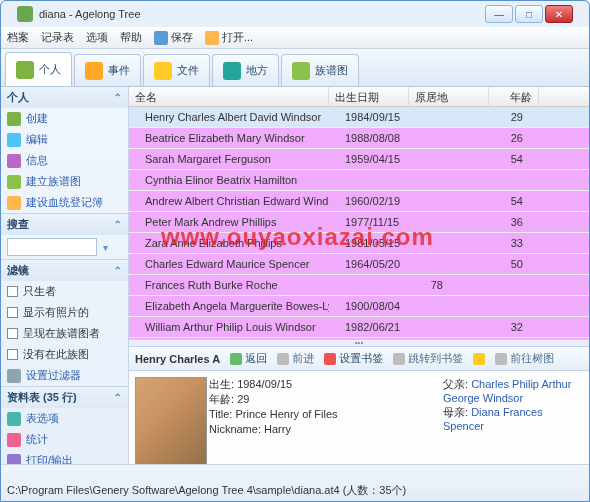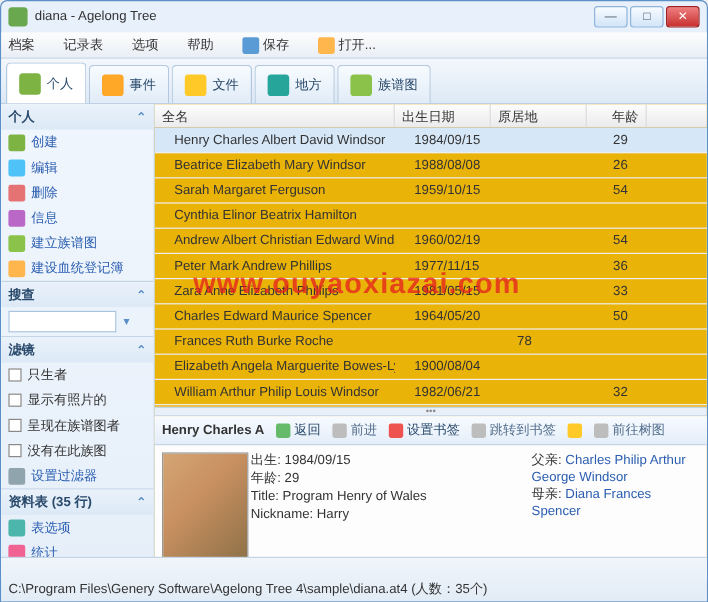--- a/index.html
+++ b/index.html
@@ -1,24 +1,24 @@
 <!DOCTYPE html>
 <html><head>
 <meta charset="utf-8">
 <style>
 *{box-sizing:border-box;margin:0;padding:0;font-family:"Microsoft YaHei",Tahoma,sans-serif;font-size:11px}
 body{width:590px;height:502px;background:#f0f0f0;overflow:hidden}
 .window{width:590px;height:502px;background:linear-gradient(#e8f1fb,#d7e7f9);border:1px solid #5a8fc8;border-radius:6px 6px 0 0;position:relative}
-.titlebar{height:26px;display:flex;align-items:center;padding:0 6px;color:#333}
+.titlebar{height:26px;display:flex;align-items:center;padding:0 16px;color:#333}
 .title-icon{width:16px;height:16px;background:#6aa84f;border-radius:3px;margin-right:6px}
 .title-text{flex:1}
 .winbtns{display:flex;gap:2px}
 .winbtn{width:28px;height:18px;background:linear-gradient(#f7fbff,#d2e5f8);border:1px solid #8fb5dd;border-radius:3px;display:flex;align-items:center;justify-content:center;font-size:10px;color:#456}
 .winbtn.close{background:linear-gradient(#f08080,#c83030);color:#fff;border-color:#a02020}
-.menubar{height:22px;background:linear-gradient(#fdfdfd,#e9eef5);display:flex;align-items:center;padding:0 6px;gap:24px;border-bottom:1px solid #c5d5e6}
+.menubar{height:22px;background:linear-gradient(#fdfdfd,#e9eef5);display:flex;align-items:center;padding:0 6px;gap:12px;border-bottom:1px solid #c5d5e6}
 .menu-item{color:#333;cursor:default}
 .toolbar-btn{display:flex;align-items:center;gap:3px;color:#333}
 .toolbar-ico{width:14px;height:14px;background:#5b9bd5;border-radius:2px}
 .tabs{height:38px;background:linear-gradient(#f3f7fc,#dde9f6);display:flex;align-items:flex-end;padding:0 4px;border-bottom:1px solid #b3c8de}
 .tab{height:32px;padding:0 10px;display:flex;align-items:center;gap:5px;background:linear-gradient(#f7fbff,#e1ecf7);border:1px solid #b3c8de;border-bottom:none;border-radius:4px 4px 0 0;margin-right:2px;color:#2a4a6b}
 .tab.active{background:#fff;height:34px}
 .tab-ico{width:18px;height:18px;border-radius:3px}
 .tab-ico.person{background:#7cb342}
 .tab-ico.event{background:#ffa726}
 .tab-ico.file{background:#ffca28}
@@ -26,21 +26,21 @@
 .tab-ico.tree{background:#8bc34a}
 .body{display:flex;height:396px;background:#f5f9fe}
 .sidebar{width:128px;background:linear-gradient(#f0f6fd,#e6eff9);border-right:1px solid #c5d5e6;display:flex;flex-direction:column;overflow:hidden}
 .side-section{border-bottom:1px solid #c5d5e6}
 .side-head{padding:3px 6px;font-weight:bold;color:#2a4a6b;background:linear-gradient(#eaf2fb,#dce9f6);display:flex;justify-content:space-between;align-items:center}
 .side-item{padding:3px 6px;display:flex;align-items:center;gap:5px;color:#2a5db0;cursor:default}
 .side-ico{width:14px;height:14px;border-radius:2px}
 .chk{width:11px;height:11px;border:1px solid #888;background:#fff}
 .search-inp{width:90px;height:18px;border:1px solid #aac4de;background:#fff;margin:3px 6px}
 .chevron{color:#5a8fc8;font-size:10px}
-.main{flex:1;display:flex;flex-direction:column;background:#eab308}
+.main{flex:1;display:flex;flex-direction:column;background:#f0abfc}
 .table-head{display:flex;background:linear-gradient(#fdfdfd,#ebebeb);border-bottom:1px solid #ccc;height:20px}
 .th{padding:3px 6px;border-right:1px solid #ddd;color:#333}
 .th1{width:200px}.th2{width:80px}.th3{width:80px}.th4{width:50px;text-align:right}
 .rows{flex:1;overflow:auto}
 .row{display:flex;border-bottom:1px solid #eee;height:21px;align-items:center}
 .row.sel{background:#d6e7f8}
 .td{padding:2px 16px;color:#333;white-space:nowrap;overflow:hidden}
 .td1{width:200px}.td2{width:80px}.td3{width:80px}.td4{width:50px;text-align:right}
 .splitter{height:8px;background:#e8eff8;border-top:1px solid #c5d5e6;border-bottom:1px solid #c5d5e6;text-align:center;color:#888;font-size:8px;line-height:6px}
 .detail{height:136px;display:flex;flex-direction:column;background:#fdfdfd}
@@ -118,24 +118,20 @@
           </div>
         <div class="side-item">
             <div class="side-ico" style="background:#7cb342"></div>
             <span>创建</span>
           </div>
         <div class="side-item">
             <div class="side-ico" style="background:#4fc3f7"></div>
             <span>编辑</span>
           </div>
         <div class="side-item">
-            <div class="side-ico" style="background:#e57373"></div>
-            <span>删除</span>
-          </div>
-        <div class="side-item">
             <div class="side-ico" style="background:#ba68c8"></div>
             <span>信息</span>
           </div>
         <div class="side-item">
             <div class="side-ico" style="background:#8bc34a"></div>
             <span>建立族谱图</span>
           </div>
         <div class="side-item">
             <div class="side-ico" style="background:#ffb74d"></div>
             <span>建设血统登记簿</span>
@@ -212,21 +208,21 @@
             <div class="td td4">29</div>
           </div>
           <div class="row">
             <div class="td td1">Beatrice Elizabeth Mary Windsor</div>
             <div class="td td2">1988/08/08</div>
             <div class="td td3"></div>
             <div class="td td4">26</div>
           </div>
           <div class="row">
             <div class="td td1">Sarah Margaret Ferguson</div>
-            <div class="td td2">1959/10/15</div>
+            <div class="td td2">1959/04/15</div>
             <div class="td td3"></div>
             <div class="td td4">54</div>
           </div>
           <div class="row">
             <div class="td td1">Cynthia Elinor Beatrix Hamilton</div>
             <div class="td td2"></div>
             <div class="td td3"></div>
             <div class="td td4"></div>
           </div>
           <div class="row">
@@ -298,21 +294,21 @@
           <span class="db-item">
               <span class="db-ico" style="background:#bdbdbd"></span>
               <span>前往树图</span>
             </span>
         </div>
         <div class="detail-body">
           <div class="photo"></div>
           <div class="info">
             <div><span>出生:</span> <span>1984/09/15</span></div>
             <div><span>年龄:</span> <span>29</span></div>
-            <div><span>Title:</span> <span>Program Henry of Wales</span></div>
+            <div><span>Title:</span> <span>Prince Henry of Files</span></div>
             <div><span>Nickname:</span> <span>Harry</span></div>
           </div>
           <div class="parents">
             <span class="plabel">父亲:</span> <a>Charles Philip Arthur George Windsor</a><br>
             <span class="plabel">母亲:</span> <a>Diana Frances Spencer</a>
           </div>
         </div>
       </div>
     </div>
   </div>

